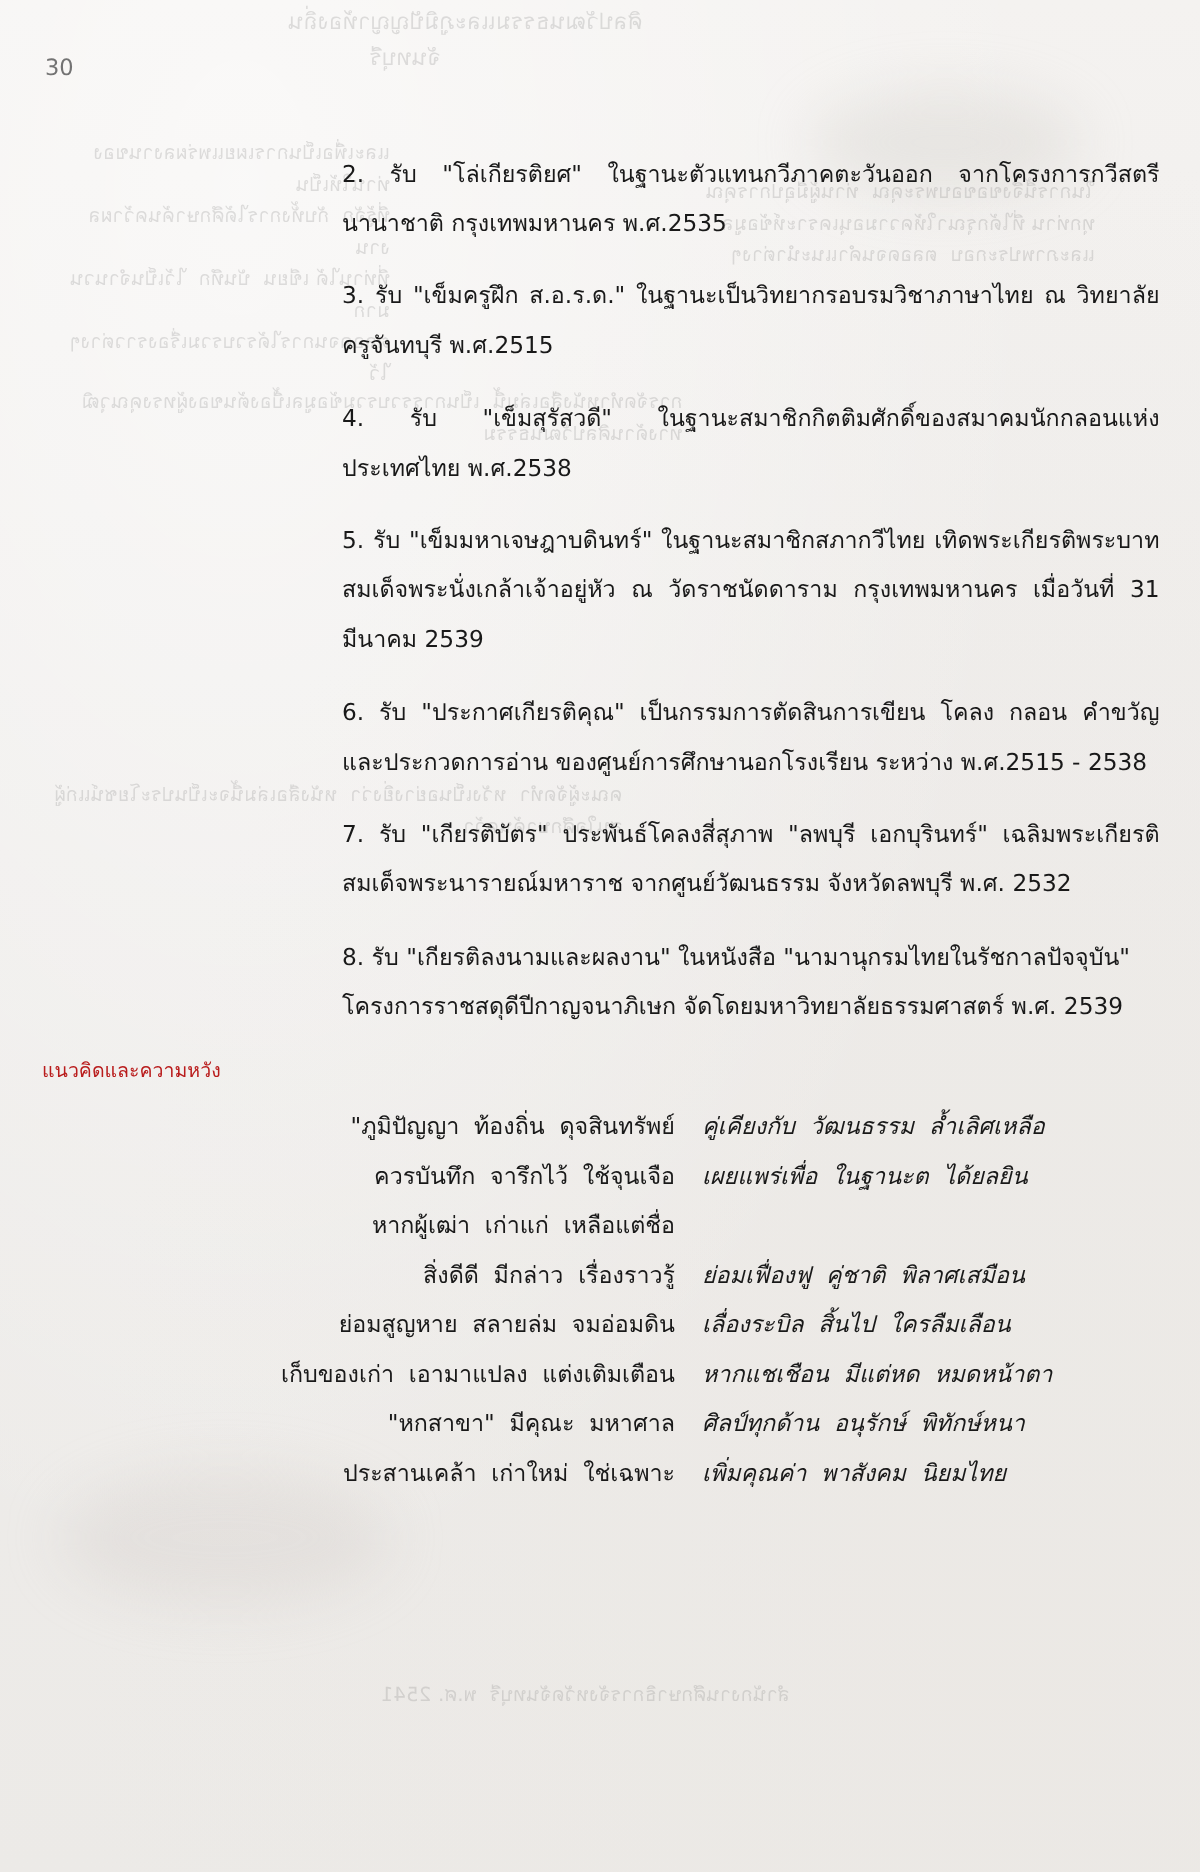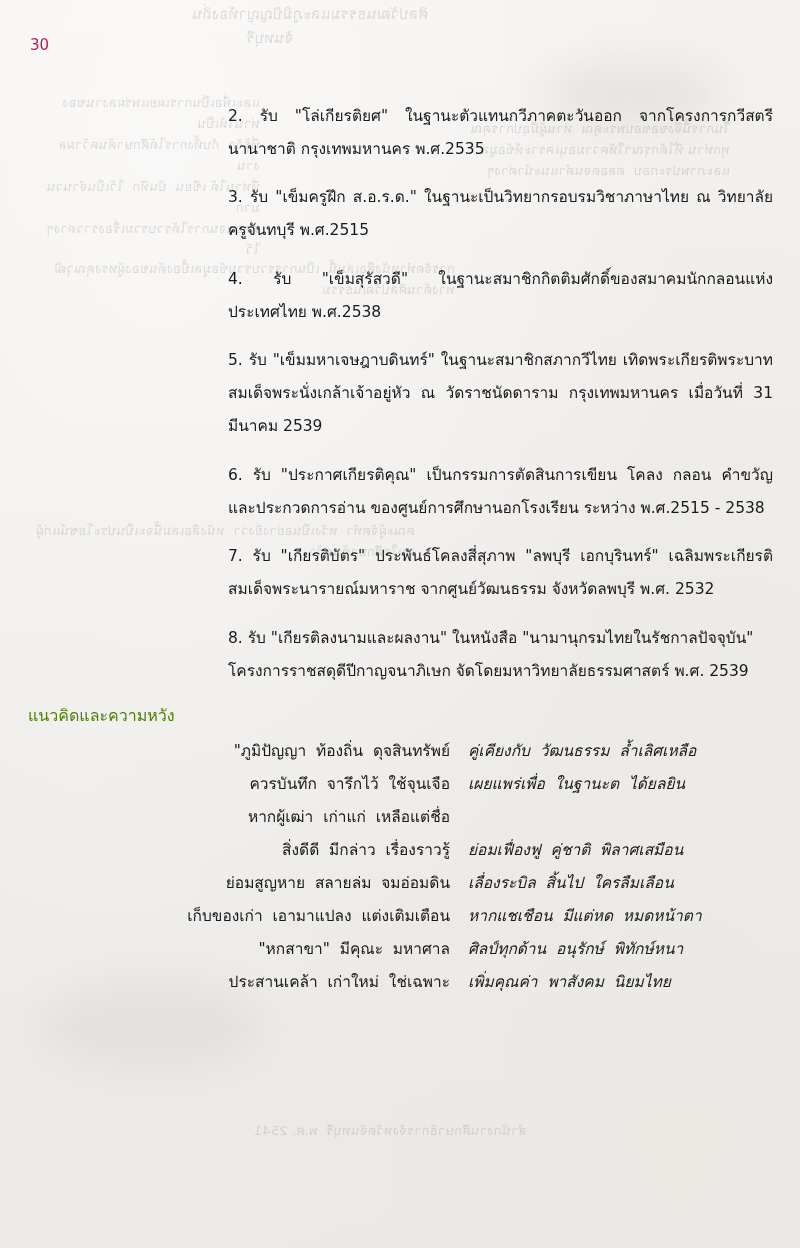--- a/index.html
+++ b/index.html
@@ -38,21 +38,21 @@
     pointer-events: none;
     user-select: none;
   }
   .bleed.center { text-align: center; }
 
   .page-number {
     position: absolute;
     left: 30px;
     top: 36px;
     font-size: 15px;
-    color: #be185d;
+    color: #737373;
   }
 
   .content {
     position: absolute;
     left: 0;
     top: 0;
     width: 800px;
   }
 
   .list {
@@ -68,22 +68,22 @@
     text-justify: inter-word;
     margin-bottom: 0;
     color: #191919;
   }
   .item:last-child { text-align: left; }
 
   .section-title {
     position: absolute;
     left: 28px;
     top: 703px;
-    font-size: 16px;
-    color: #4d7c0f;
+    font-size: 13px;
+    color: #b91c1c;
     text-align: right;
   }
 
   .poem {
     position: absolute;
     left: 120px;
     top: 735px;
     width: 660px;
   }
   .poem-row {

